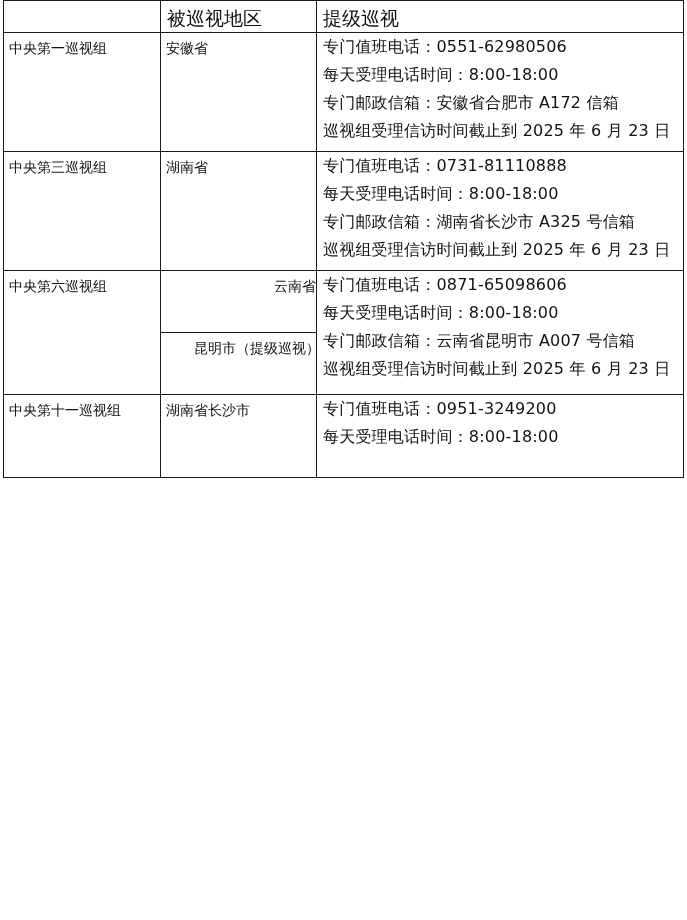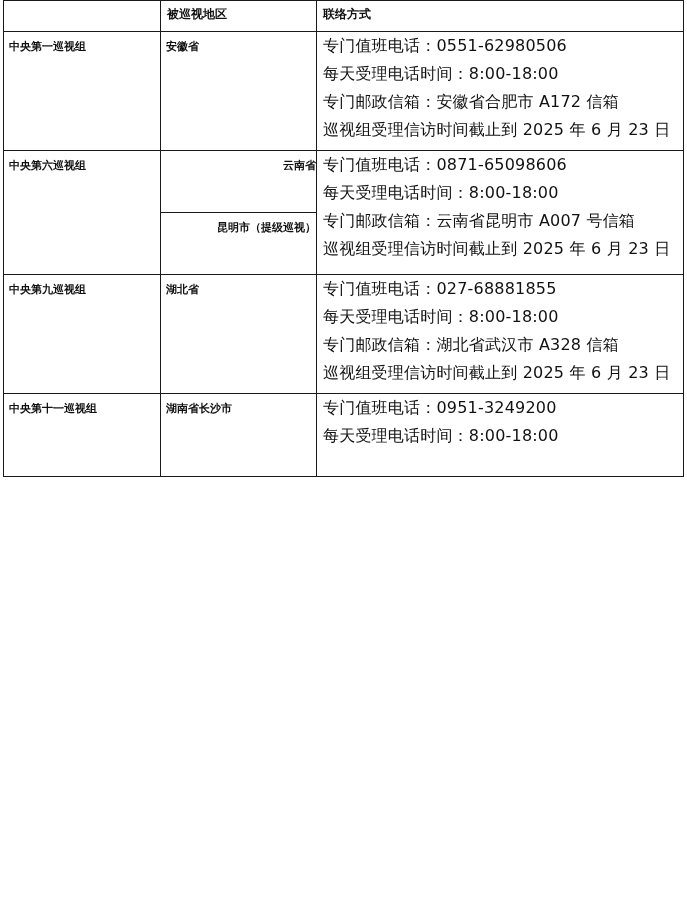--- a/index.html
+++ b/index.html
@@ -1,25 +1,25 @@
 <!DOCTYPE html>
 <html><head>
 <meta charset="utf-8">
 <style>
   html, body { margin: 0; padding: 0; background: #ffffff; }
   body { width: 687px; height: 920px; overflow: hidden; position: relative;
          font-family: "DejaVu Sans", "Liberation Sans", sans-serif; color: #111; }
   .tbl { position: absolute; left: 3px; top: 0px; width: 680px; border-collapse: collapse; table-layout: fixed; }
   .tbl td, .tbl th { border: 1.5px solid #1a1a1a; vertical-align: top; padding: 0; }
-  .tbl th { height: 30px; text-align: left; font-weight: bold; font-size: 12px; font-family: "DejaVu Serif", "Liberation Serif", serif; }
+  .tbl th { height: 30px; text-align: left; font-weight: normal; font-size: 19px; font-family: "DejaVu Serif", "Liberation Serif", serif; }
   .tbl th span { display: block; padding: 5px 0 0 6px; }
   .col1 { width: 157px; }
   .col2 { width: 156px; }
   .col3 { width: 367px; }
-  .cell-text { display: block; font-size: 11px; padding: 7px 0 0 5px; line-height: 16px; white-space: nowrap; font-weight: bold; }
+  .cell-text { display: block; font-size: 14px; padding: 7px 0 0 5px; line-height: 16px; white-space: nowrap; }
   .lines { padding: 6px 0 0 6px; }
   .line { display: block; font-size: 16px; height: 28px; line-height: 16px; white-space: nowrap; letter-spacing: 0.2px; }
   .row-std td { height: 111px; }
   .row-yn td.group, .row-yn td.contact { height: 123px; }
   .sub { height: 61px; border-bottom: 1.5px solid #1a1a1a; }
   .sub:last-child { border-bottom: none; height: 61px; margin-left: 28px; }
   .sub .cell-text { padding-top: 7px; text-align: right; }
   .row-last td { height: 82px; }
   td.region-split { padding: 0; }
 </style>
@@ -34,21 +34,21 @@
     </colgroup>
   <thead>
     <tr>
       <th>
           <span></span>
         </th>
       <th>
           <span>被巡视地区</span>
         </th>
       <th>
-          <span>联络方式</span>
+          <span>提级巡视</span>
         </th>
     </tr>
   </thead>
   <tbody>
 
     <tr class="row-std">
       <td>
           <span class="cell-text">中央第一巡视组</span>
         </td>
       <td>
@@ -58,20 +58,36 @@
           <div class="lines">
         <span class="line">专门值班电话：0551-62980506</span>
         <span class="line">每天受理电话时间：8:00-18:00</span>
         <span class="line">专门邮政信箱：安徽省合肥市 A172 信箱</span>
         <span class="line">巡视组受理信访时间截止到 2025 年 6 月 23 日</span>
       </div>
         </td>
     </tr>
 
 
+    <tr class="row-std">
+      <td>
+          <span class="cell-text">中央第三巡视组</span>
+        </td>
+      <td>
+          <span class="cell-text">湖南省</span>
+        </td>
+      <td>
+          <div class="lines">
+        <span class="line">专门值班电话：0731-81110888</span>
+        <span class="line">每天受理电话时间：8:00-18:00</span>
+        <span class="line">专门邮政信箱：湖南省长沙市 A325 号信箱</span>
+        <span class="line">巡视组受理信访时间截止到 2025 年 6 月 23 日</span>
+      </div>
+        </td>
+    </tr>
 
 
     <tr class="row-yn">
       <td class="group">
           <span class="cell-text">中央第六巡视组</span>
         </td>
       <td class="region-split">
         <div class="sub">
             <span class="cell-text">云南省</span>
           </div>
@@ -82,36 +98,20 @@
       <td class="contact">
           <div class="lines">
         <span class="line">专门值班电话：0871-65098606</span>
         <span class="line">每天受理电话时间：8:00-18:00</span>
         <span class="line">专门邮政信箱：云南省昆明市 A007 号信箱</span>
         <span class="line">巡视组受理信访时间截止到 2025 年 6 月 23 日</span>
       </div>
         </td>
     </tr>
 
-    <tr class="row-std">
-      <td>
-          <span class="cell-text">中央第九巡视组</span>
-        </td>
-      <td>
-          <span class="cell-text">湖北省</span>
-        </td>
-      <td>
-          <div class="lines">
-        <span class="line">专门值班电话：027-68881855</span>
-        <span class="line">每天受理电话时间：8:00-18:00</span>
-        <span class="line">专门邮政信箱：湖北省武汉市 A328 信箱</span>
-        <span class="line">巡视组受理信访时间截止到 2025 年 6 月 23 日</span>
-      </div>
-        </td>
-    </tr>
 
 
     <tr class="row-last">
       <td>
           <span class="cell-text">中央第十一巡视组</span>
         </td>
       <td>
           <span class="cell-text">湖南省长沙市</span>
         </td>
       <td>

